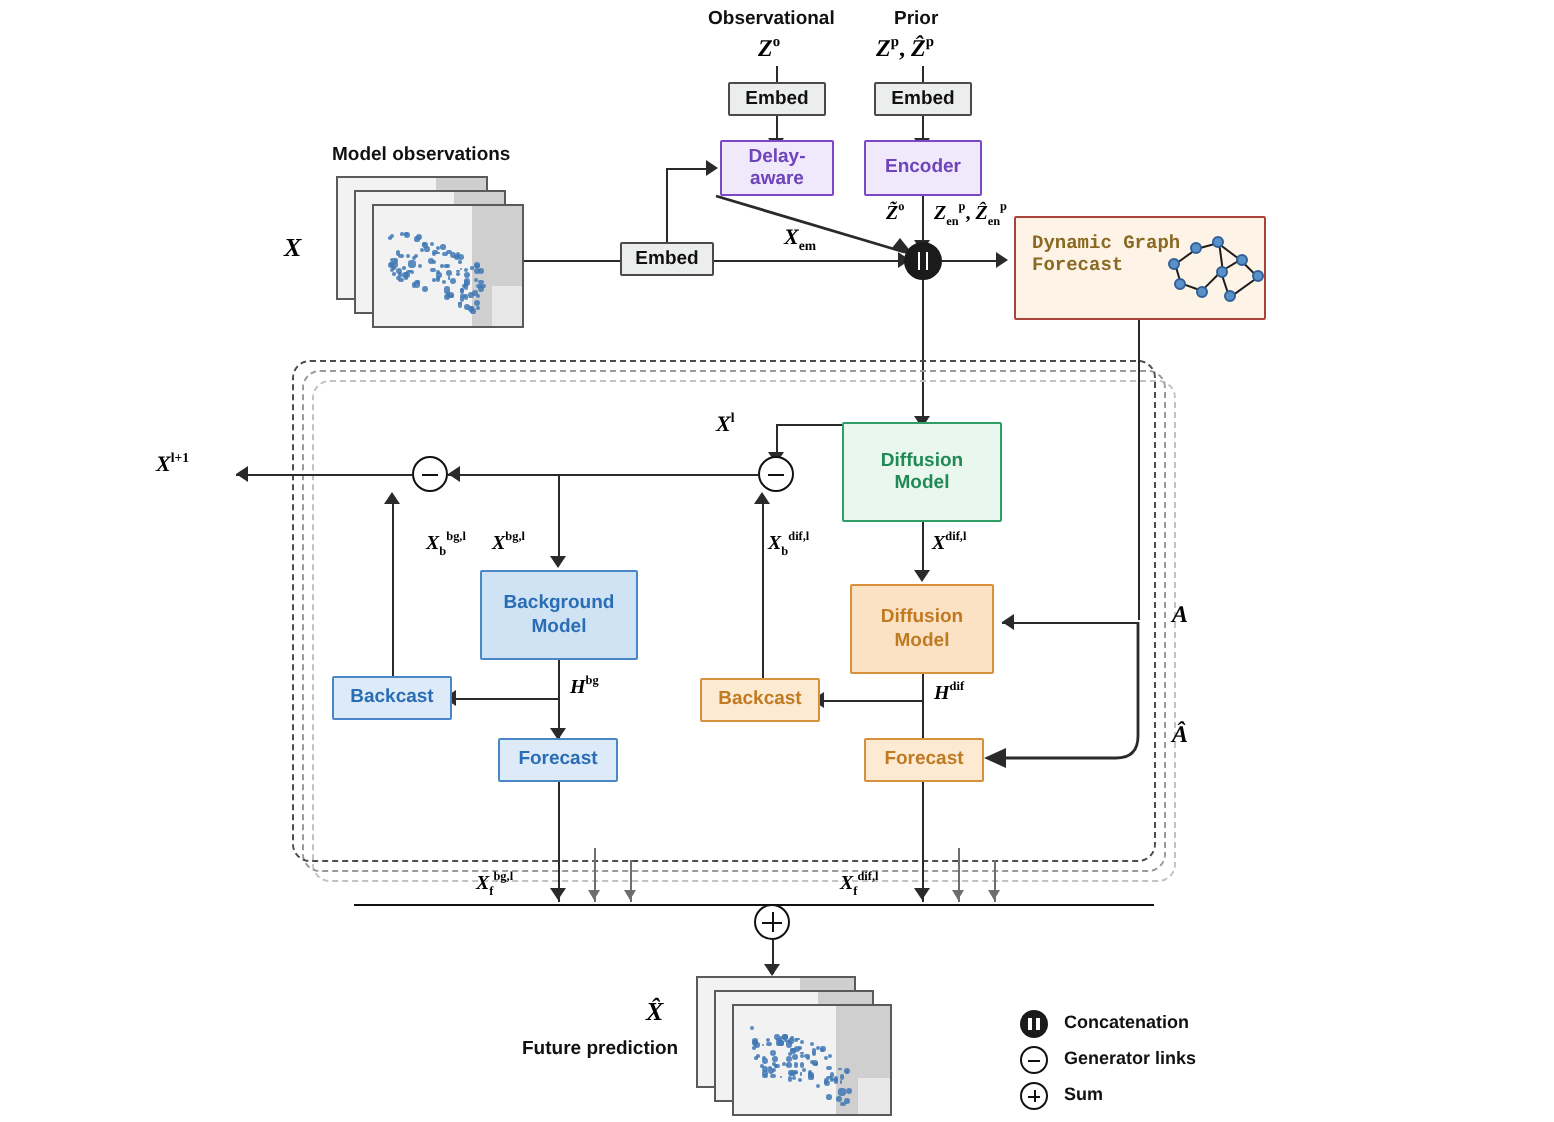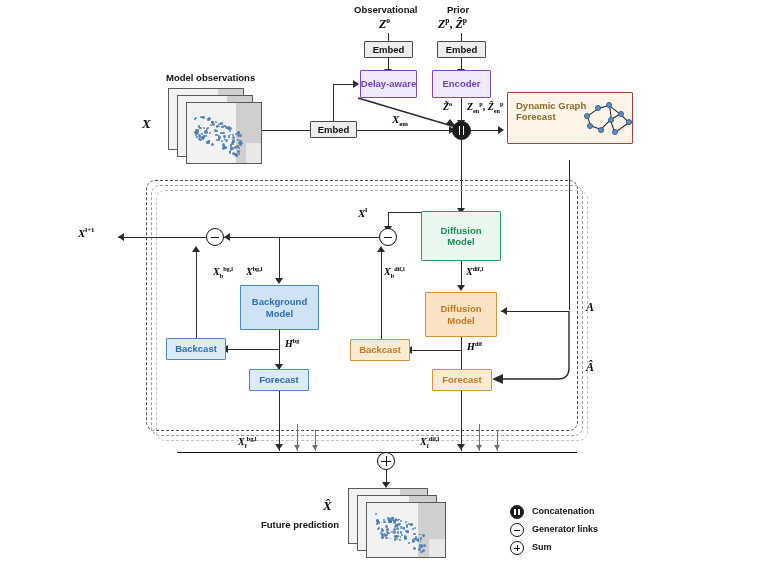--- a/index.html
+++ b/index.html
@@ -91,21 +91,21 @@
   <div class="vline" style="left:461px;top:33px;height:9px;"></div>
 
   <div class="box box-embed" style="left:364px;top:41px;width:49px;height:17px;">Embed</div>
   <div class="box box-embed" style="left:437px;top:41px;width:49px;height:17px;">Embed</div>
 
   <div class="vline" style="left:388px;top:58px;height:12px;"></div>
   <div class="ar ar-d" style="left:384px;top:69px;"></div>
   <div class="vline" style="left:461px;top:58px;height:12px;"></div>
   <div class="ar ar-d" style="left:457px;top:69px;"></div>
 
-  <div class="box box-purple" style="left:360px;top:70px;width:57px;height:28px;flex-direction:row;">
+  <div class="box box-purple" style="left:360px;top:70px;width:57px;height:28px;flex-direction:column;">
     <span>Delay-</span>
     <span>aware</span>
   </div>
   <div class="box box-purple" style="left:432px;top:70px;width:59px;height:28px;">Encoder</div>
 
   <svg class="abs" style="left:340px;top:96px;width:130px;height:34px;overflow:visible;">
     <line x1="18" y1="2" x2="112" y2="30" stroke="#2a2a2a" stroke-width="1.4"></line>
     <polygon points="118,33 106,28 110,23" fill="#2a2a2a"></polygon>
   </svg>
 
@@ -255,21 +255,21 @@
   <div class="mth" style="left:392px;top:113px;font-size:11px;">X<span class="sub">em</span></div>
 
   <div class="op op-cat" style="left:452px;top:121px;width:19px;height:19px;">
       <i></i>
       <i></i>
     </div>
 
   <div class="hline" style="left:471px;top:130px;width:30px;"></div>
   <div class="ar ar-r" style="left:498px;top:126px;"></div>
 
-  <div class="box box-dgg" style="left:507px;top:92px;width:126px;height:52px;font-size:9.5px;">
+  <div class="box box-dgg" style="left:507px;top:108px;width:126px;height:52px;font-size:9.5px;font-family:Liberation Mono, monospace;">
     <div style="position:relative;z-index:2;">
       <div>Dynamic Graph</div>
       <div>Forecast</div>
     </div>
     <div id="ggraph" class="abs" style="left:70px;top:6px;width:52px;height:40px;">
         <div class="gedge" style="left: 9px; top: 17px; width: 13.6015px; transform: rotate(-36.0274deg);"></div>
         <div class="gedge" style="left: 20px; top: 9px; width: 11.4018px; transform: rotate(-15.2551deg);"></div>
         <div class="gedge" style="left: 31px; top: 6px; width: 15px; transform: rotate(36.8699deg);"></div>
         <div class="gedge" style="left: 43px; top: 15px; width: 11.3137px; transform: rotate(45deg);"></div>
         <div class="gedge" style="left: 43px; top: 15px; width: 11.6619px; transform: rotate(149.036deg);"></div>

